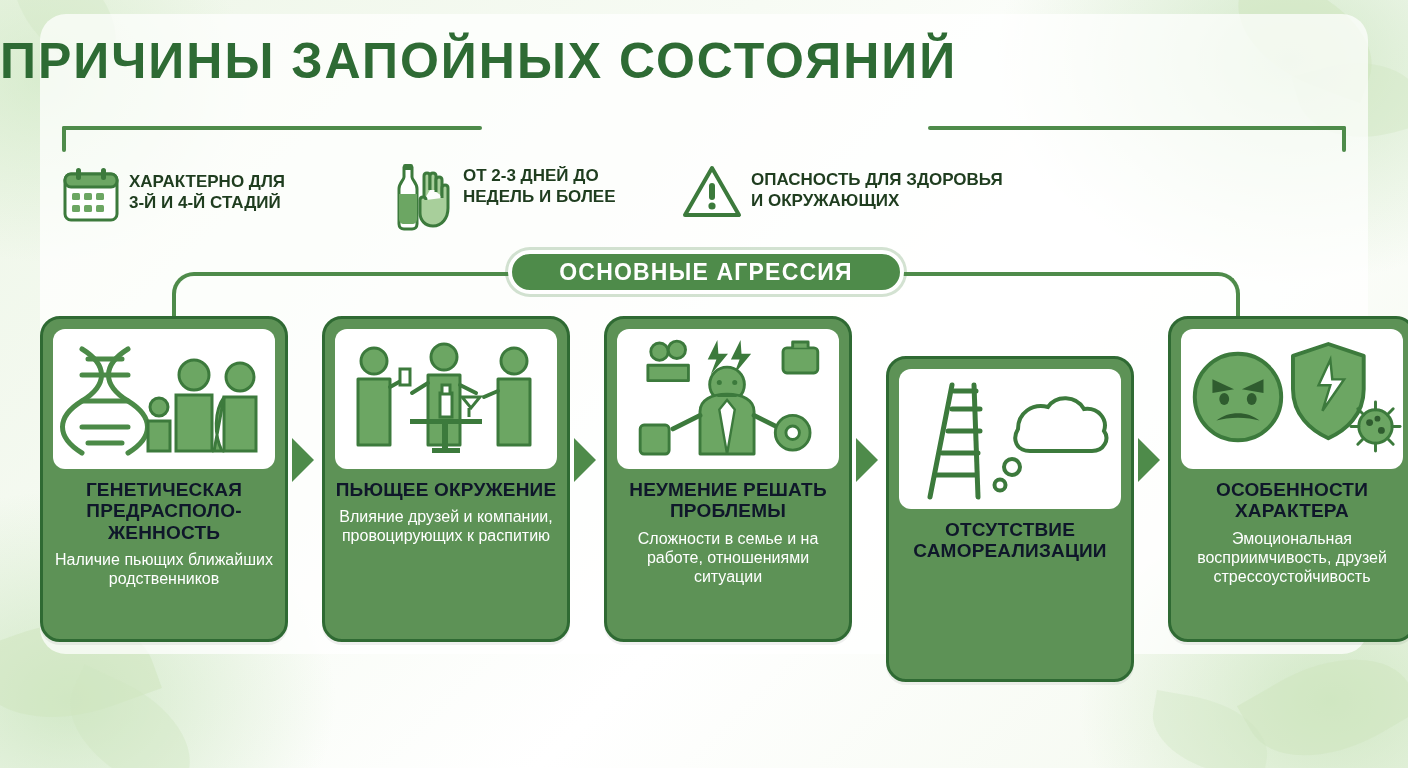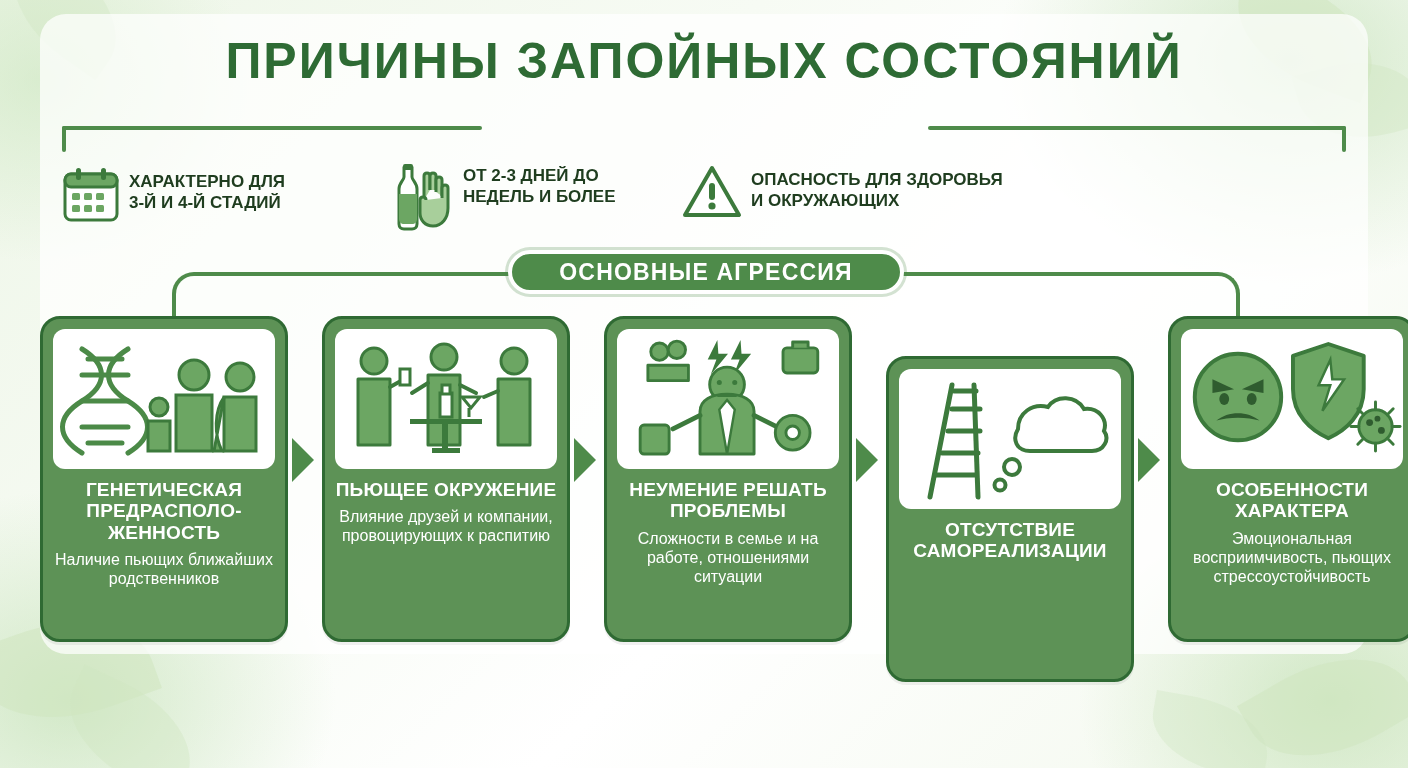--- a/index.html
+++ b/index.html
@@ -28,21 +28,21 @@
   .card-white-bg {
     position: absolute;
     left: 40px; top: 14px; width: 1328px; height: 640px;
     background: rgba(255,255,255,0.72);
     border-radius: 26px;
   }
 
   
   .title {
     position: absolute; top: 32px; left: 0; width: 100%;
-    text-align: center;
+    text-align: left;
     font-size: 50px; font-weight: 800; letter-spacing: 2px;
     color: #2e6b34;
     text-transform: uppercase;
   }
 
   
   .rule {
     position: absolute;
     height: 4px; background: #4e8b4a; border-radius: 2px;
   }
@@ -97,21 +97,21 @@
     box-shadow: 0 3px 0 rgba(0,0,0,.06);
   }
   .card .imgbox {
     width: 100%; height: 140px; background: #ffffff;
     border-radius: 12px;
     display: flex; align-items: center; justify-content: center;
     overflow: hidden;
   }
   .card-title {
     margin-top: 10px;
-    font-size: 19px; font-weight: 800; color: #ffffff;
+    font-size: 19px; font-weight: 800; color: #0f172a;
     text-transform: uppercase; text-align: center; line-height: 1.12;
     letter-spacing: .2px;
   }
   .card-desc {
     margin-top: 7px;
     font-size: 16px; color: #ffffff; text-align: center; line-height: 1.2;
   }
   .arrow {
     position: absolute; top: 122px;
     width: 0; height: 0;
@@ -351,17 +351,17 @@
             <path d="M181 92h-8"></path>
               <path d="M215 92h8"></path>
             <path d="M186 80l-6-6"></path>
               <path d="M210 104l6 6"></path>
             <path d="M210 80l6-6"></path>
               <path d="M186 104l-6 6"></path>
           </g>
         </svg>
       </div>
       <div class="card-title">ОСОБЕННОСТИ ХАРАКТЕРА</div>
-      <div class="card-desc">Эмоциональная восприимчивость, пьющих стрессоустойчивость</div>
+      <div class="card-desc">Эмоциональная восприимчивость, друзей стрессоустойчивость</div>
     </div>
 
   </div>
 </div>
 
 </body></html>

